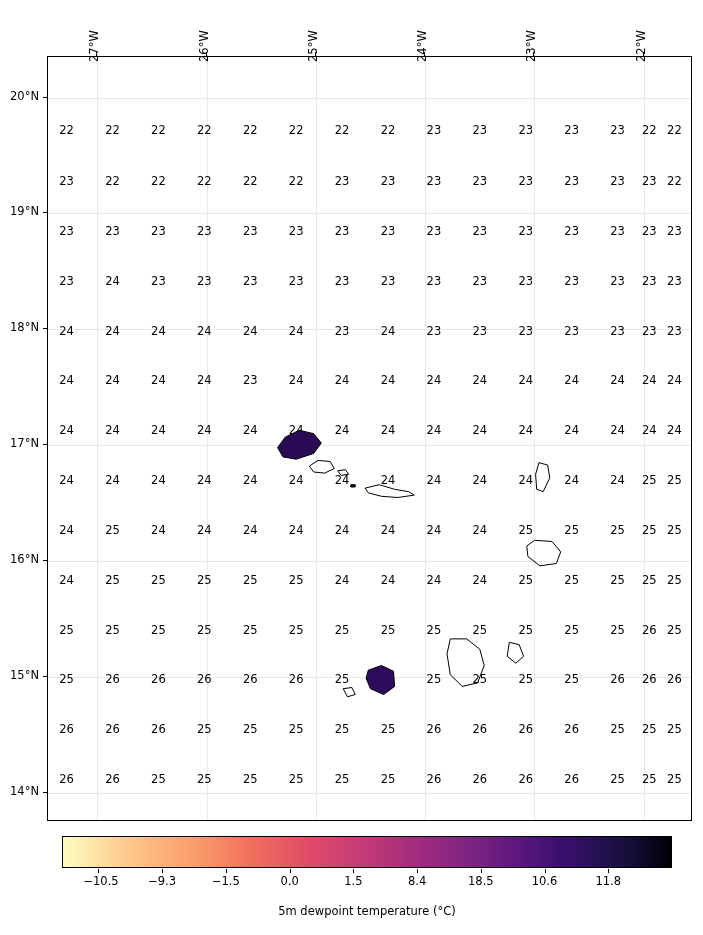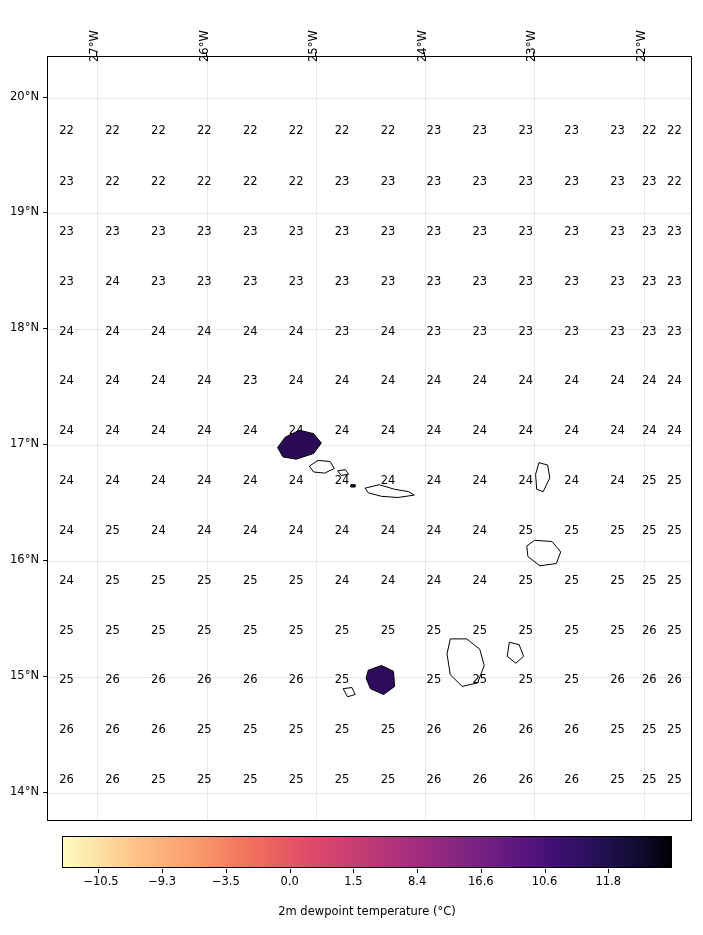--- a/index.html
+++ b/index.html
@@ -431,30 +431,30 @@
     </div>
 
   <div class="cbar-wrap">
     <div class="cbar"></div>
     <div id="cbar-ticks">
         <div class="cbar-tick" style="left: 36.4179px;"></div>
         <div class="cbar-tick-label" style="left: 39px;">−10.5</div>
         <div class="cbar-tick" style="left: 100.149px;"></div>
         <div class="cbar-tick-label" style="left: 100.149px;">−9.3</div>
         <div class="cbar-tick" style="left: 163.881px;"></div>
-        <div class="cbar-tick-label" style="left: 163.881px;">−3.5</div>
+        <div class="cbar-tick-label" style="left: 163.881px;">−1.5</div>
         <div class="cbar-tick" style="left: 227.612px;"></div>
         <div class="cbar-tick-label" style="left: 227.612px;">0.0</div>
         <div class="cbar-tick" style="left: 291.343px;"></div>
         <div class="cbar-tick-label" style="left: 291.343px;">1.5</div>
         <div class="cbar-tick" style="left: 355.075px;"></div>
         <div class="cbar-tick-label" style="left: 355.075px;">8.4</div>
         <div class="cbar-tick" style="left: 418.806px;"></div>
-        <div class="cbar-tick-label" style="left: 418.806px;">16.6</div>
+        <div class="cbar-tick-label" style="left: 418.806px;">18.5</div>
         <div class="cbar-tick" style="left: 482.537px;"></div>
         <div class="cbar-tick-label" style="left: 482.537px;">10.6</div>
         <div class="cbar-tick" style="left: 546.269px;"></div>
         <div class="cbar-tick-label" style="left: 546.269px;">11.8</div>
       </div>
-    <div class="cbar-title">2m dewpoint temperature (°C)</div>
+    <div class="cbar-title">5m dewpoint temperature (°C)</div>
   </div>
 
 </div>
 
 </body></html>

